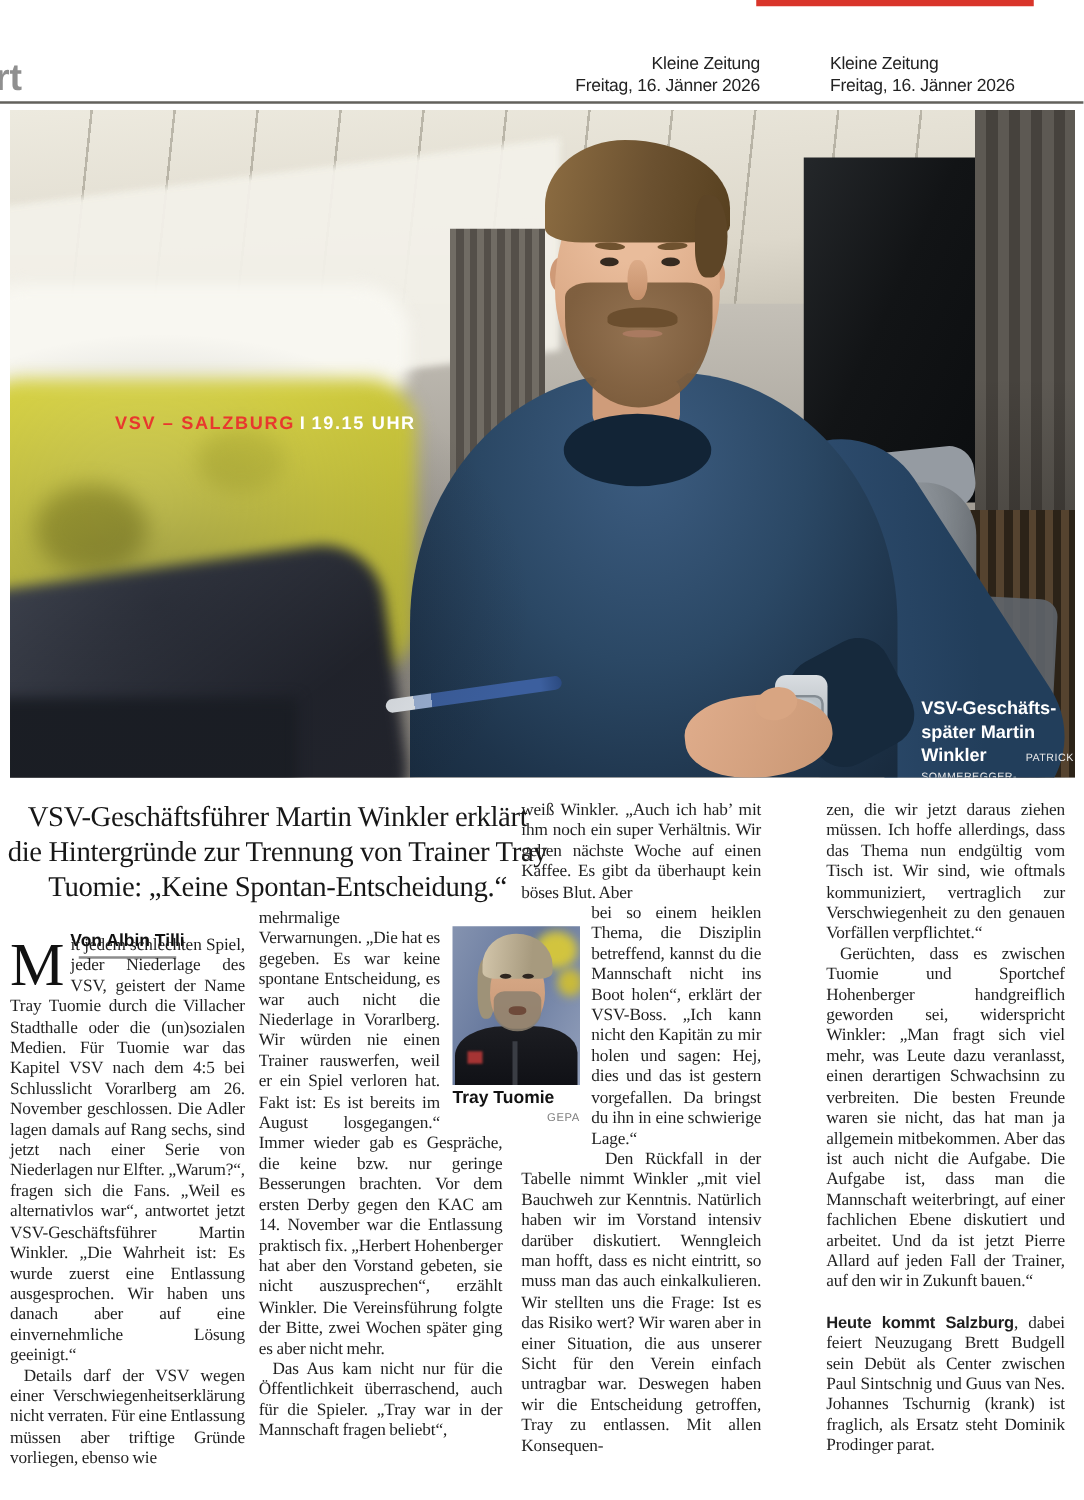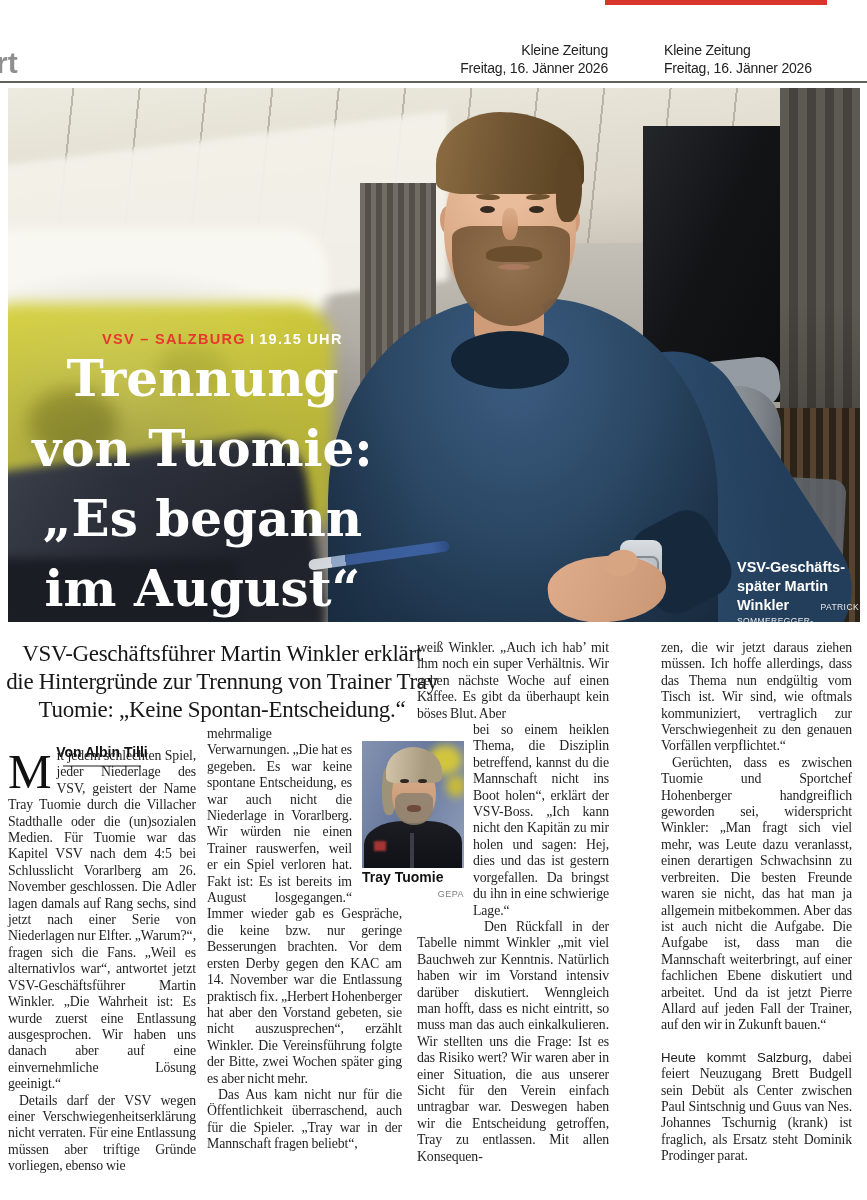--- a/index.html
+++ b/index.html
@@ -73,21 +73,21 @@
      background:radial-gradient(#e8ecee,#b9c1c7 70%);}
   .fist{left:540px;top:468px;width:118px;height:66px;border-radius:42% 50% 46% 50%;
      background:linear-gradient(120deg,#e0ad8c,#c99774);transform:rotate(-6deg);}
   .thumb{left:596px;top:462px;width:34px;height:26px;background:#d8a582;border-radius:50%;transform:rotate(-15deg);}
   .pen{left:300px;top:462px;width:142px;height:11px;border-radius:6px;transform:rotate(-8deg);
      background:linear-gradient(90deg,#e7ebef 0 16%,#9db3d6 16% 26%,#3c5f9e 26% 88%,#2b4a80);}
   .heroshade{left:0;top:170px;width:430px;height:364px;
      background:radial-gradient(ellipse at 28% 62%,rgba(22,26,36,.38),rgba(22,26,36,0) 68%);}
 
   
-  #kicker{left:94px;top:242px;font:bold 14.5px/18px "Liberation Sans",sans-serif;letter-spacing:1.3px;white-space:nowrap;}
+  #kicker{left:84px;top:242px;font:bold 14.5px/18px "Liberation Sans",sans-serif;letter-spacing:1.3px;white-space:nowrap;}
   #kicker .match{color:#e8382e;}
   #kicker .sep{color:#fff;padding:0 4px;}
   #kicker .time{color:#fff;}
   #headline{left:22px;top:256px;width:345px;text-align:center;color:#fff;
      font-family:"DejaVu Serif",serif;font-weight:bold;}
   #headline .hl{font-size:50px;line-height:70px;white-space:nowrap;}
   #photo-caption{left:729px;top:446px;width:122px;color:#fff;margin-top:24px;}
   #photo-caption .capline{font:bold 14.5px/19px "Liberation Sans",sans-serif;}
   #photo-caption .cap-row{display:flex;align-items:baseline;justify-content:space-between;}
   #photo-caption .credit{font:8.5px/12px "Liberation Sans",sans-serif;color:#e9e9e9;letter-spacing:.4px;}
@@ -102,21 +102,21 @@
   #byline{left:8px;top:744px;width:188px;text-align:center;}
   #byline .by{font:bold 14px/16px "Liberation Sans",sans-serif;color:#111;}
   #byline .rule{width:78px;height:1.5px;background:#8c8c8c;margin:5px auto 0;}
   #col1{left:8px;top:748px;width:188px;}
   #col2{left:207px;top:726px;width:195px;}
   #col3{left:417px;top:640px;width:192px;}
   #col4{left:661px;top:640px;width:191px;}
   .dropcap{float:left;font:49px/44px "Liberation Serif",serif;color:#111;padding:2px 5px 0 0;}
   .spacer-r{float:right;width:45px;height:178px;margin-left:5px;}
   .spacer-l{float:left;width:51px;height:198px;margin-right:5px;}
-  .lead{font-weight:normal;font-family:"Liberation Sans",sans-serif;font-size:13.2px;}
+  .lead{font-weight:bold;font-family:"Liberation Sans",sans-serif;font-size:13.2px;}
   .gap-par{margin-top:16px !important;}
 
   
   #tuomie-photo{left:362px;top:741px;width:102px;height:127px;overflow:hidden;background:linear-gradient(115deg,#8593b0 0%,#66789d 45%,#93a0bb 100%);}
   #tuomie-photo .abs{position:absolute;}
   .t-yb1{left:66px;top:4px;width:34px;height:30px;background:#d2c43e;filter:blur(4px);border-radius:50%;}
   .t-yb2{left:84px;top:34px;width:20px;height:22px;background:#c9ba3a;filter:blur(4px);border-radius:50%;}
   .t-jacket{left:2px;top:80px;width:98px;height:47px;border-radius:40% 35% 0 0/50% 45% 0 0;
      background:linear-gradient(#1c1d22,#101116);}
   .t-zip{left:48px;top:92px;width:4px;height:35px;background:#3a3d44;}
@@ -190,26 +190,20 @@
     <div class="abs watch"></div>
     <div class="abs watchface"></div>
     <div class="abs fist"></div>
     <div class="abs thumb"></div>
     <div class="abs pen"></div>
     <div class="abs heroshade"></div>
 
     <div class="abs" id="kicker">
       <span class="match">VSV – SALZBURG</span><span class="sep">I</span><span class="time">19.15 UHR</span>
     </div>
-    <div class="abs" id="headline">
-      <div class="hl">Trennung</div>
-      <div class="hl">von Tuomie:</div>
-      <div class="hl">„Es begann</div>
-      <div class="hl">im August“</div>
-    </div>
     <div class="abs" id="photo-caption">
       <div class="capline">VSV-Geschäfts-</div>
       <div class="capline">später Martin</div>
       <div class="cap-row">
         <span class="capline">Winkler</span>
         <span class="credit">PATRICK</span>
       </div>
       <div class="credit">SOMMEREGGER-BAURECHT</div>
     </div>
   </div>

